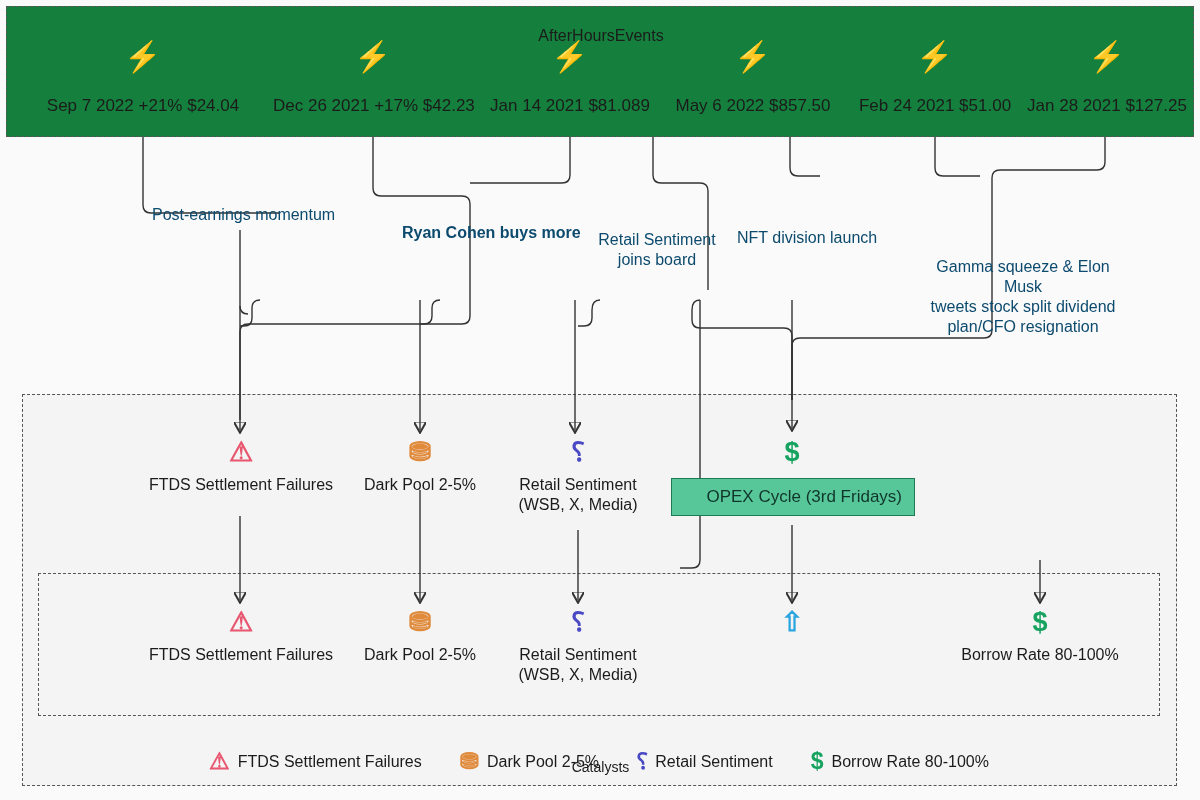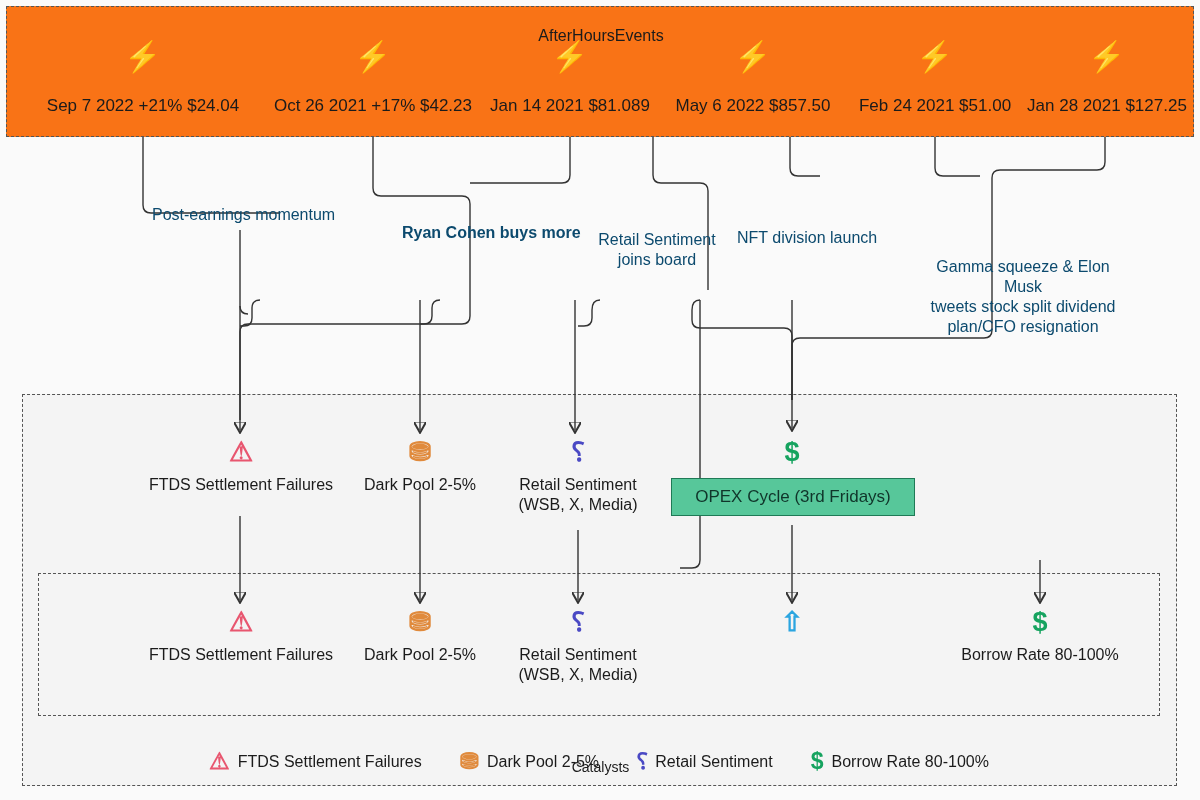--- a/index.html
+++ b/index.html
@@ -15,21 +15,21 @@
   }
   #stage {
     position: absolute; left: 0; top: 0;
     width: 1200px; height: 800px;
     background: #fafafa;
   }
   
   .group {
     position: absolute;
     border: 1.6px dashed #555;
-    background: #f97316;
+    background: #15803d;
     box-sizing: border-box;
   }
   #grp-events  { left: 6px;  top: 6px;   width: 1188px; height: 131px; }
   #grp-outer   { left: 22px; top: 394px; width: 1155px; height: 392px; background: #f4f4f4;}
   #grp-inner   { left: 38px; top: 573px; width: 1122px; height: 143px; background: #f4f4f4;}
 
   .group-title {
     position: absolute;
     font-size: 16px;
     color: #1b1b1b;
@@ -167,21 +167,21 @@
     <path d="M792,525 L792,600" marker-end="url(#ah)"></path>
     <path d="M1040,560 L1040,600" marker-end="url(#ah)"></path>
   </svg>
 
   <div class="event" style="left:43px; top:42px; width:200px;">
     <div class="bolt" style="color:#8b5cf6;">⚡</div>
     <div class="lbl">Sep 7 2022 +21% $24.04</div>
   </div>
   <div class="event" style="left:273px; top:42px; width:200px;">
     <div class="bolt" style="color:#3aa8e8;">⚡</div>
-    <div class="lbl">Oct 26 2021 +17% $42.23</div>
+    <div class="lbl">Dec 26 2021 +17% $42.23</div>
   </div>
   <div class="event" style="left:486px; top:42px; width:168px;">
     <div class="bolt" style="color:#f0a93a;">⚡</div>
     <div class="lbl">Jan 14 2021 $81.089</div>
   </div>
   <div class="event" style="left:673px; top:42px; width:160px;">
     <div class="bolt" style="color:#2bbf8a;">⚡</div>
     <div class="lbl">May 6 2022 $857.50</div>
   </div>
   <div class="event" style="left:855px; top:42px; width:160px;">
@@ -212,21 +212,21 @@
   </div>
   <div class="node" style="left:496px; top:437px; width:164px;">
     <div class="ico g-pulse">⸮</div>
     <div class="cap">Retail Sentiment
 (WSB, X, Media)</div>
   </div>
   <div class="node" style="left:742px; top:437px; width:100px;">
     <div class="ico g-dollar">$</div>
   </div>
 
-  <div class="boxnode" style="left:671px; top:478px; width:244px;">OPEX Cycle (3rd Fridays)</div>
+  <div class="boxnode" style="left:671px; top:478px; width:244px;text-align:right;">OPEX Cycle (3rd Fridays)</div>
 
   <div class="node" style="left:128px; top:607px; width:226px;">
     <div class="ico g-warn">⚠</div>
     <div class="cap">FTDS Settlement Failures</div>
   </div>
   <div class="node" style="left:340px; top:607px; width:160px;">
     <div class="ico g-db">⛃</div>
     <div class="cap">Dark Pool 2-5%</div>
   </div>
   <div class="node" style="left:496px; top:607px; width:164px;">

